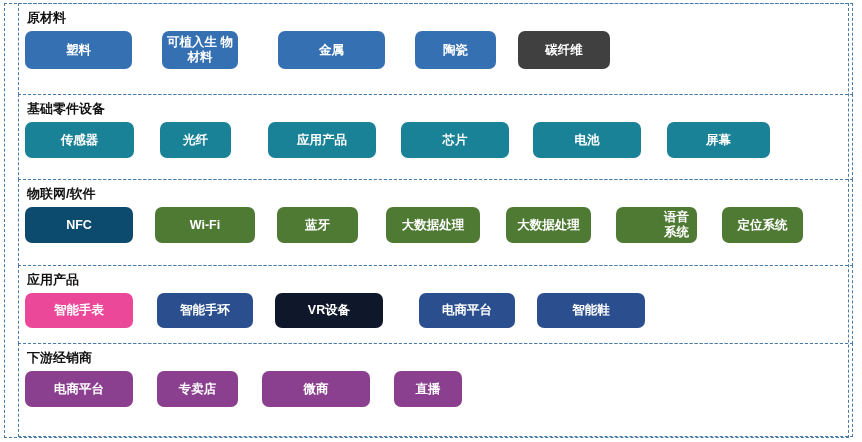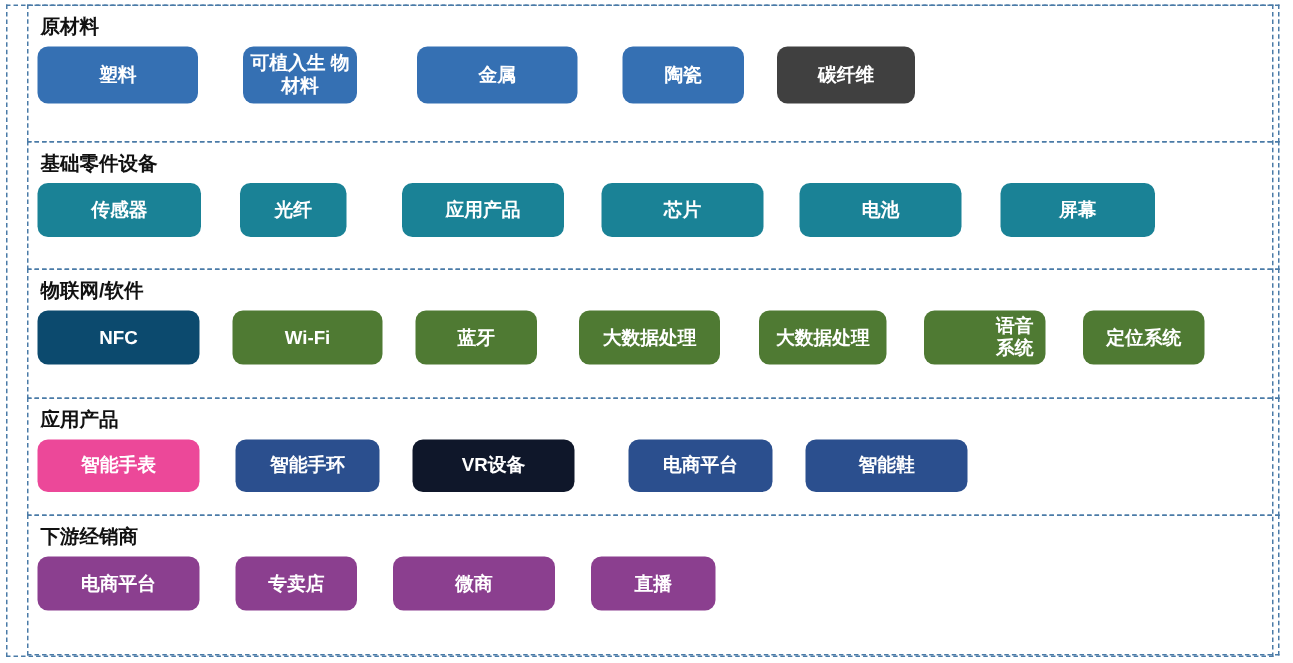--- a/index.html
+++ b/index.html
@@ -149,17 +149,17 @@
           <div class="node" style="background: rgb(43, 79, 142); width: 96px; margin-right: 22px;">电商平台</div>
           <div class="node" style="background: rgb(43, 79, 142); width: 108px; margin-right: 0px;">智能鞋</div>
         </div>
       </div>
       <div class="band band-5">
         <div class="band-label">下游经销商</div>
         <div class="band-items">
           <div class="node" style="background: rgb(139, 63, 143); width: 108px; margin-right: 24px;">电商平台</div>
           <div class="node" style="background: rgb(139, 63, 143); width: 81px; margin-right: 24px;">专卖店</div>
           <div class="node" style="background: rgb(139, 63, 143); width: 108px; margin-right: 24px;">微商</div>
-          <div class="node" style="background: rgb(139, 63, 143); width: 83px; margin-right: 16px;">直播</div>
+          <div class="node" style="background: rgb(139, 63, 143); width: 68px; margin-right: 16px;">直播</div>
         </div>
       </div>
     </div>
 </div>
 
 </body></html>

